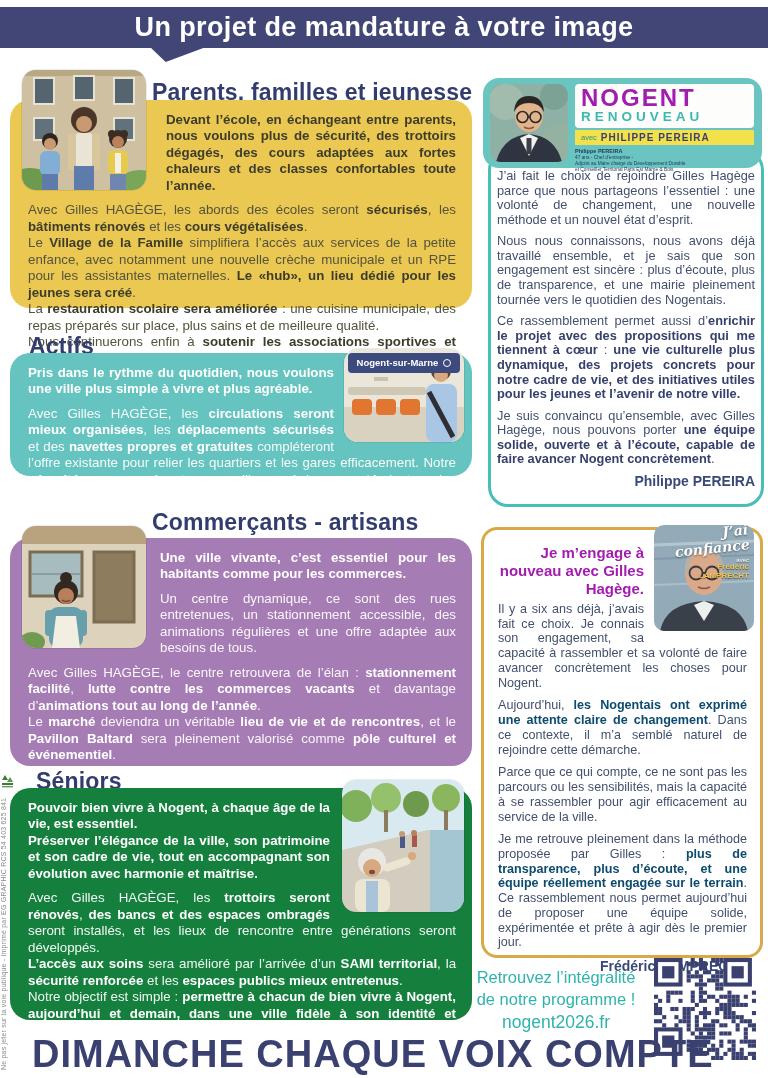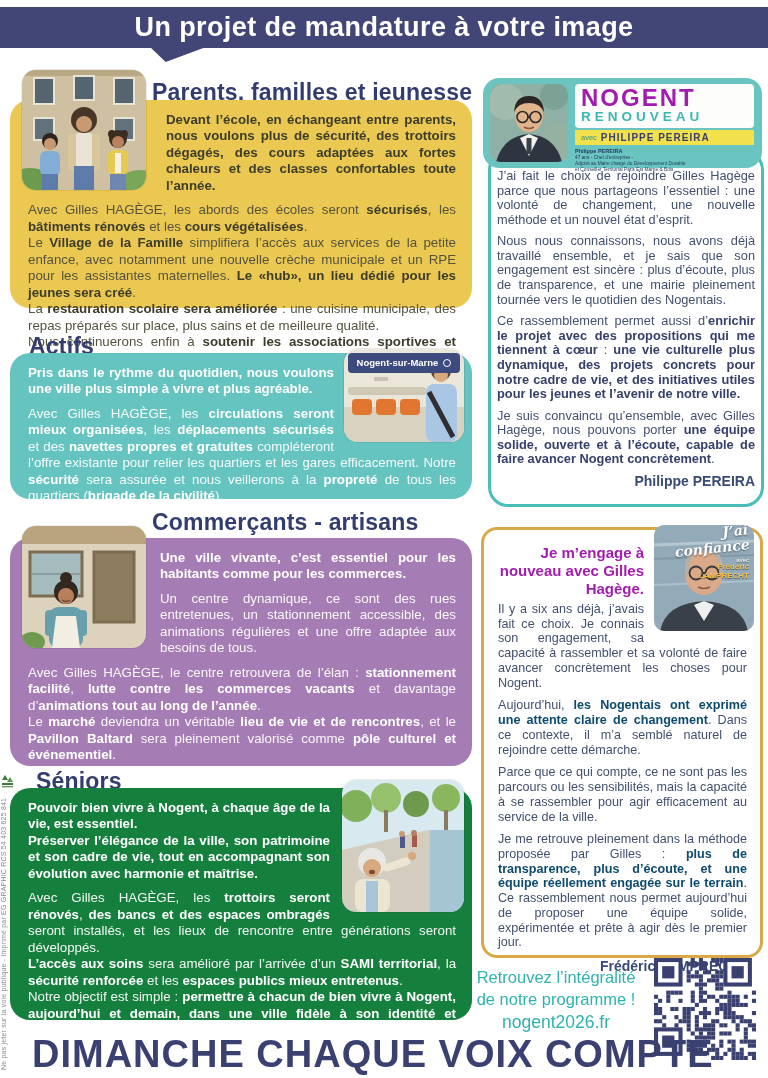--- a/index.html
+++ b/index.html
@@ -17,21 +17,21 @@
   
   .sec{left:10px;width:462px;border-radius:20px;padding:12px 16px 8px 18px;
     font-size:13.3px;line-height:1.24;text-align:justify;color:rgba(255,255,255,.94)}
   .sec p{margin:0}
   .sec p.mb{margin-bottom:8px}
   .sec b{color:#fff}
   .sec .intro{font-weight:bold}
   .yellow{background:#eac851;top:100px;height:208px;color:#55533d}
   .yellow b{color:#3e3d2b}
   .yellow .intro{color:#46452f}
-  .teal-box{background:#65c4c0;top:353px;height:146px}
+  .teal-box{background:#65c4c0;top:353px;height:123px}
   .purple-box{background:#a67cb5;top:538px;height:228px}
   .green-box{background:#15803d;top:788px;height:232px}
   .sec-heading{font-weight:bold;font-size:23px;color:#333c6e;letter-spacing:.2px;white-space:nowrap}
 
   
   .illu{border-radius:14px;overflow:hidden;position:relative;box-shadow:0 0 0 1px rgba(0,0,0,.08)}
   .illu svg{display:block;width:100%;height:100%}
   .illu-parents{float:left;width:124px;height:120px;margin:-42px 20px 4px -6px}
   .illu-actifs{float:right;width:120px;height:93px;margin:-16px -8px 6px 10px}
   .illu-comm{float:left;width:124px;height:122px;margin:-24px 14px 4px -6px}

